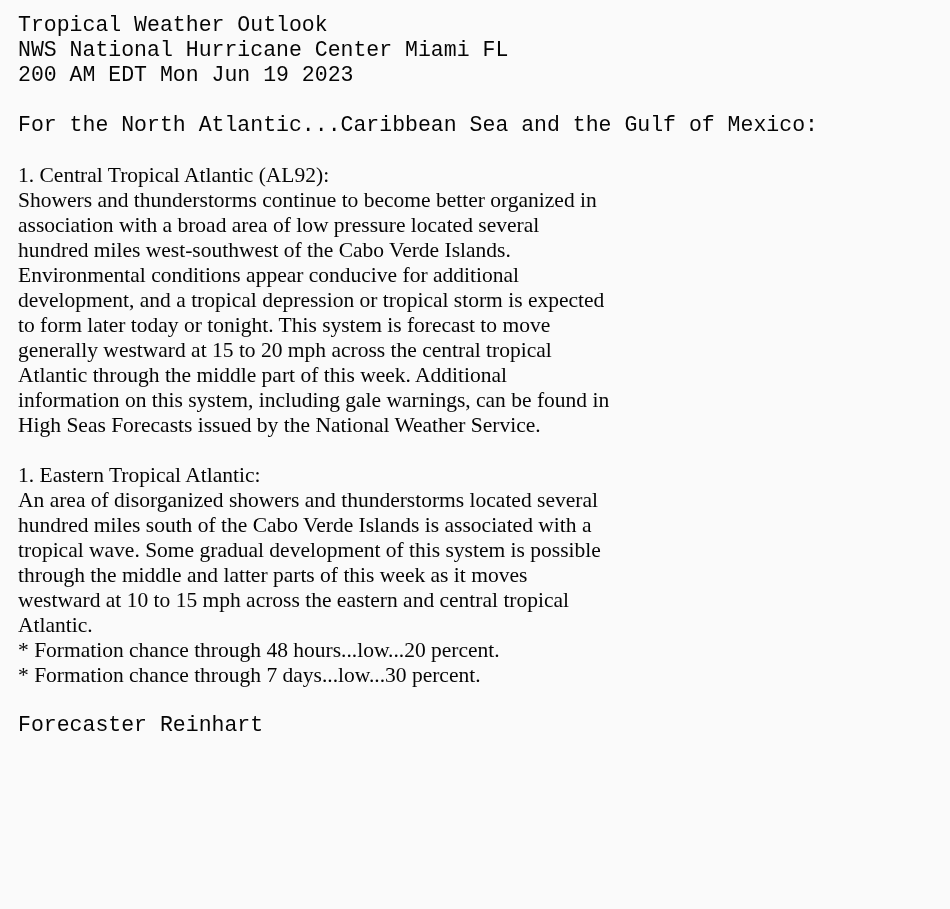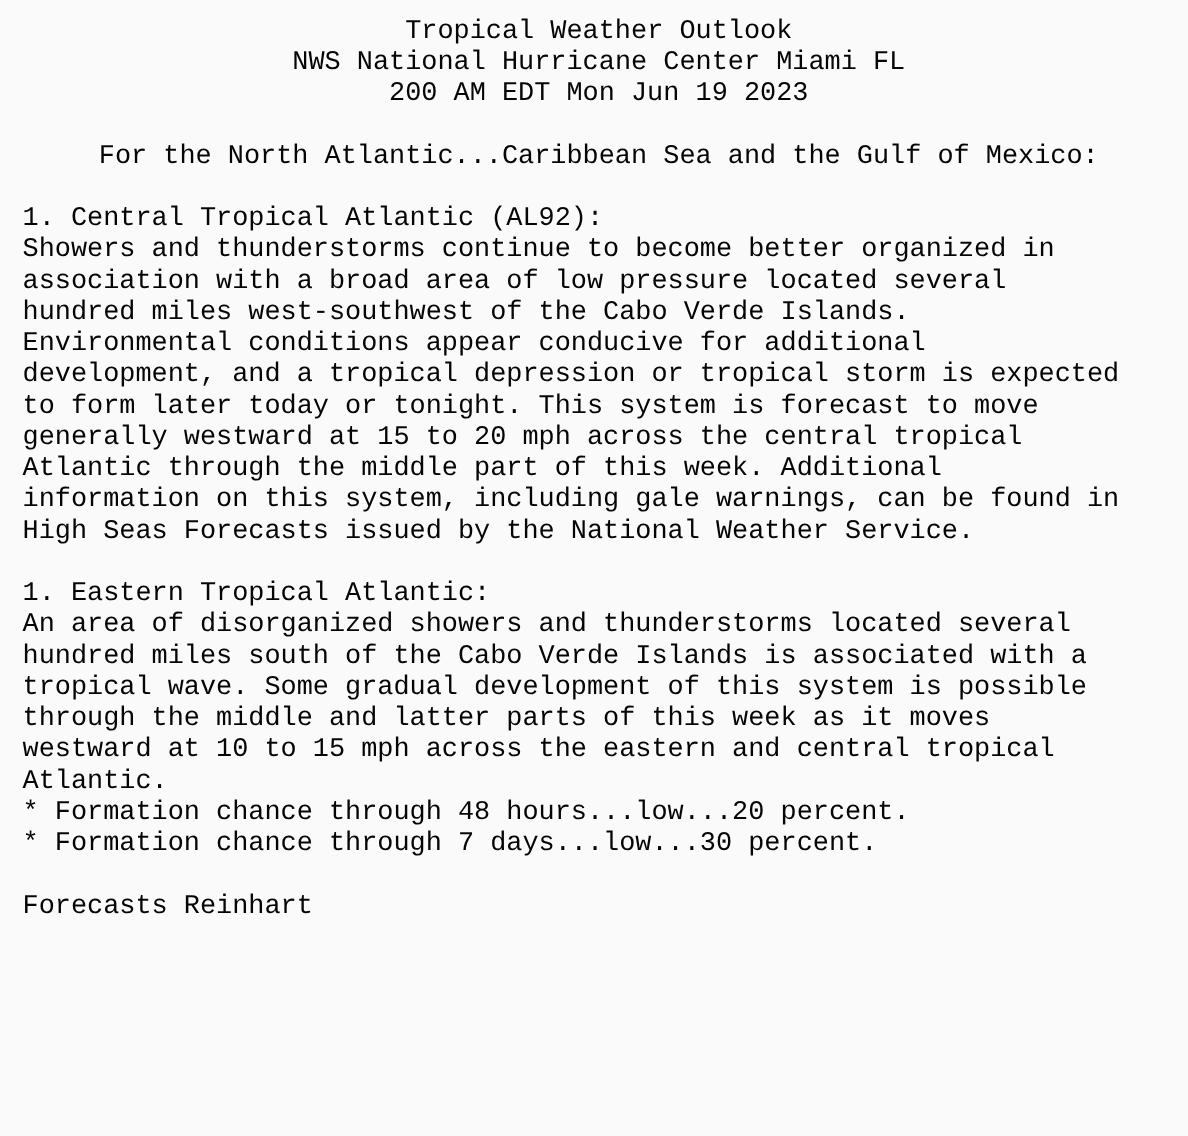--- a/index.html
+++ b/index.html
@@ -20,24 +20,24 @@
     font-size: 21.5px;
     line-height: 25px;
   }
   pre {
     margin: 0;
     font: inherit;
     white-space: pre;
   }
   .gap-after {
     margin-bottom: 25px;
-    text-align: center;
   }
   .section {
     margin-bottom: 25px;
+    font-family: Liberation Serif, serif;
   }
 </style>
 </head>
 <body>
 
 <div class="page">
 
   <pre class="gap-after">Tropical Weather Outlook
 NWS National Hurricane Center Miami FL
 200 AM EDT Mon Jun 19 2023</pre>
@@ -64,15 +64,15 @@
 hundred miles south of the Cabo Verde Islands is associated with a
 tropical wave. Some gradual development of this system is possible
 through the middle and latter parts of this week as it moves
 westward at 10 to 15 mph across the eastern and central tropical
 Atlantic.</pre>
     <pre>* Formation chance through 48 hours...low...20 percent.
 * Formation chance through 7 days...low...30 percent.</pre>
   </div>
 
 
-  <pre>Forecasts Reinhart</pre>
+  <pre>Forecaster Reinhart</pre>
 
 </div>
 
 </body></html>

